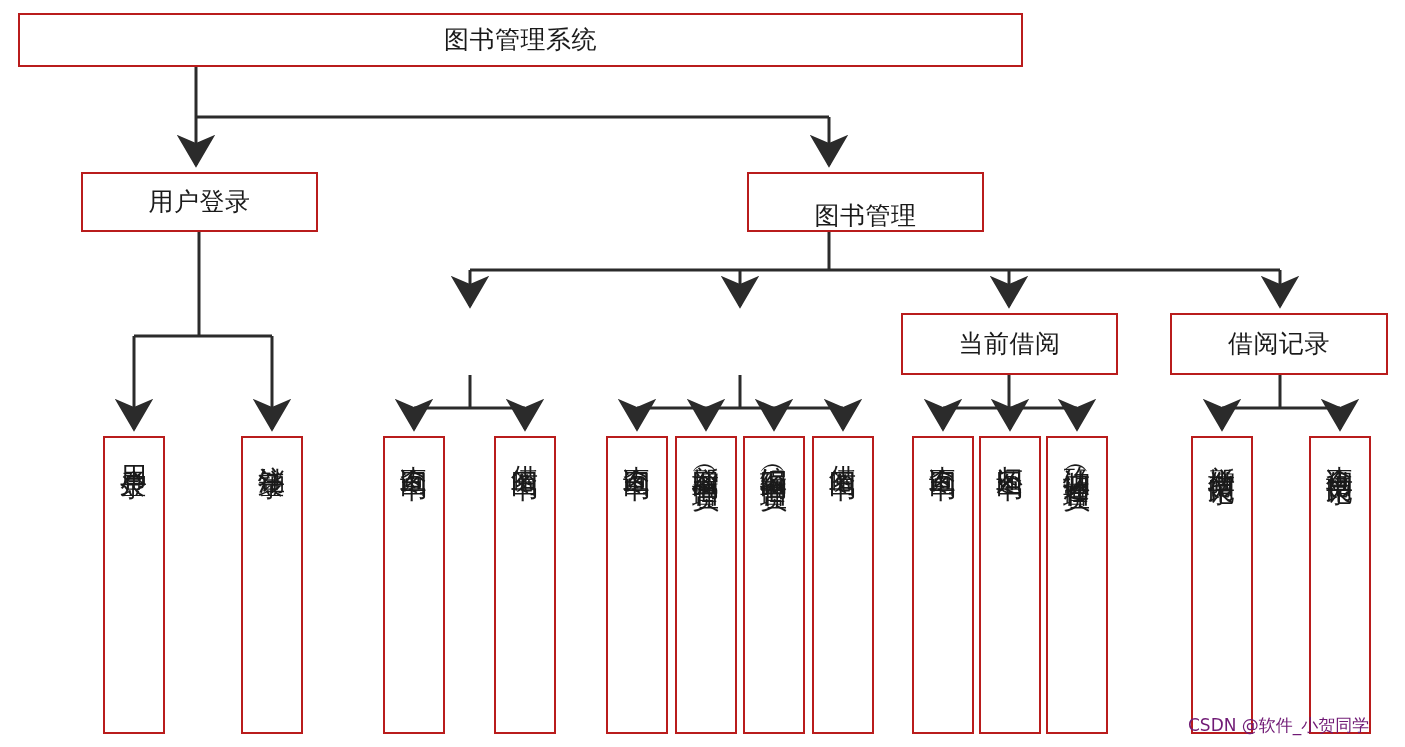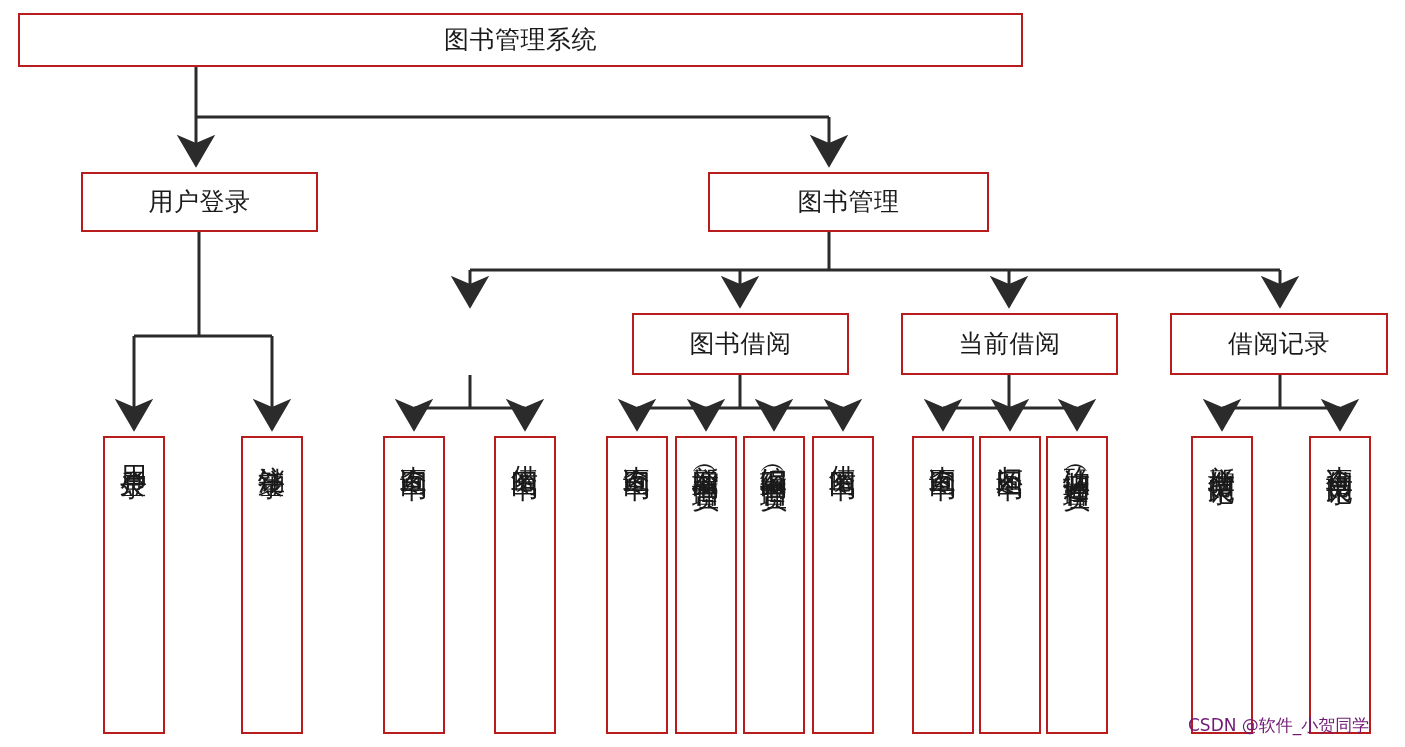--- a/index.html
+++ b/index.html
@@ -129,27 +129,24 @@
     </g>
   </svg>
 
   <div class="node root h-node" style="left:18px; top:13px; width:1005px; height:54px;">
     <span class="node-label">图书管理系统</span>
   </div>
 
   <div class="node h-node" style="left:81px; top:172px; width:237px; height:60px;">
     <span class="node-label">用户登录</span>
   </div>
-  <div class="node h-node" style="left:708px; top:172px; width:281px; height:60px;">
+  <div class="node h-node" style="left:747px; top:172px; width:237px; height:60px;align-items:flex-end;">
     <span class="node-label">图书管理</span>
   </div>
 
-  <div class="node h-node" style="left:632px; top:313px; width:217px; height:62px;">
-    <span class="node-label">图书借阅</span>
-  </div>
   <div class="node h-node" style="left:901px; top:313px; width:217px; height:62px;">
     <span class="node-label">当前借阅</span>
   </div>
   <div class="node h-node" style="left:1170px; top:313px; width:218px; height:62px;">
     <span class="node-label">借阅记录</span>
   </div>
 
   <div class="node leaf" style="left:103px; top:436px; width:62px; height:298px;">
     <span class="node-label">用户登录</span>
   </div>

